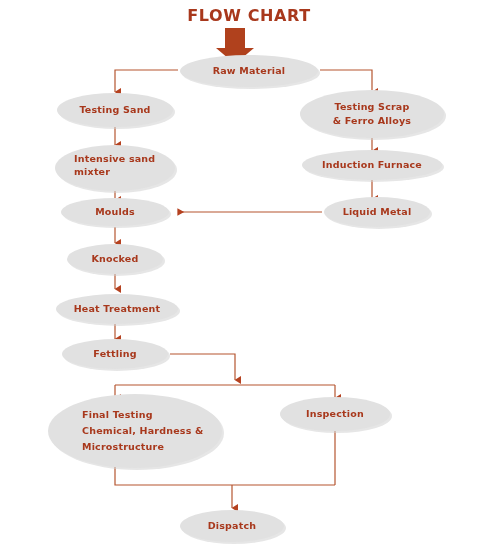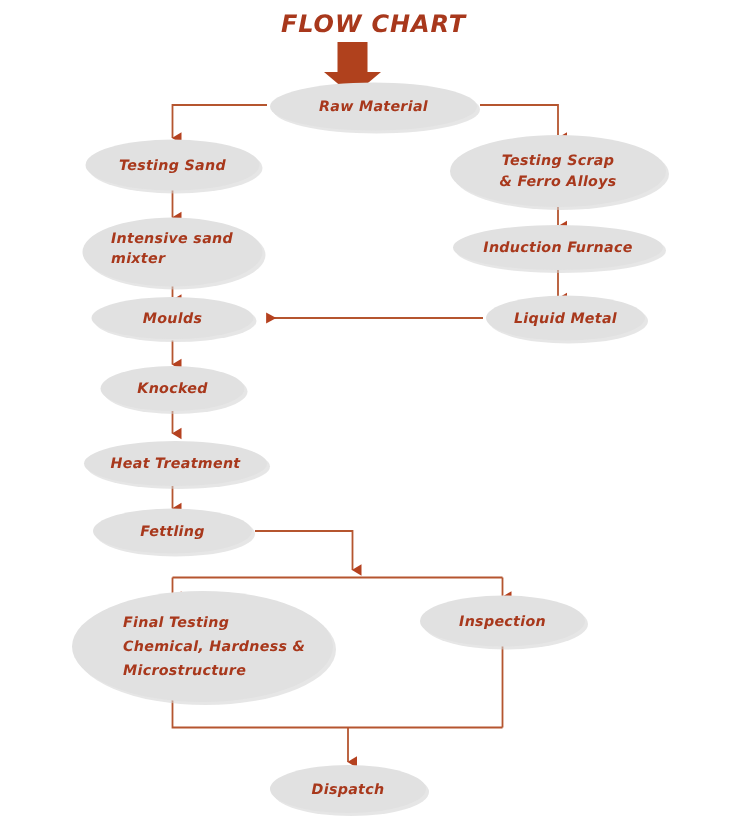--- a/index.html
+++ b/index.html
@@ -13,21 +13,20 @@
     position: relative;
     font-family: "DejaVu Sans", sans-serif;
     overflow: hidden;
   }
   #chart-root {
     position: absolute;
     left: 0;
     top: 0;
     width: 500px;
     height: 526px;
-    font-style: italic;
   }
   .node-ellipse {
     fill: #e1e1e1;
     stroke: none;
   }
   .node-shadow {
     fill: #d2d2d2;
     opacity: 0.55;
   }
   .node-label {

